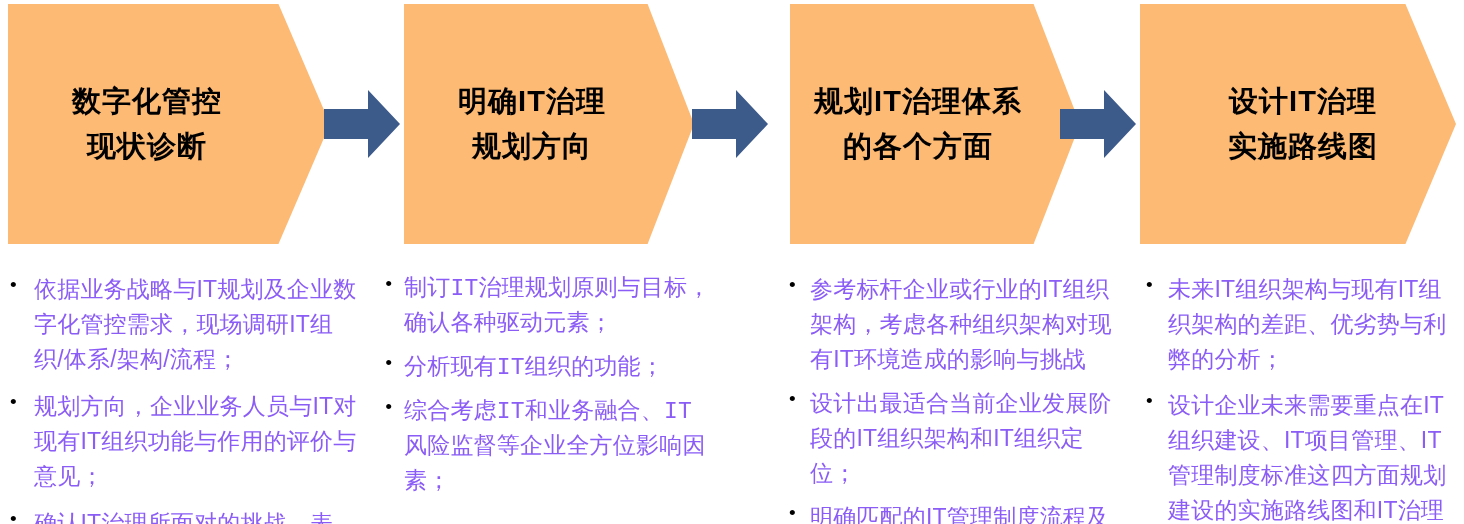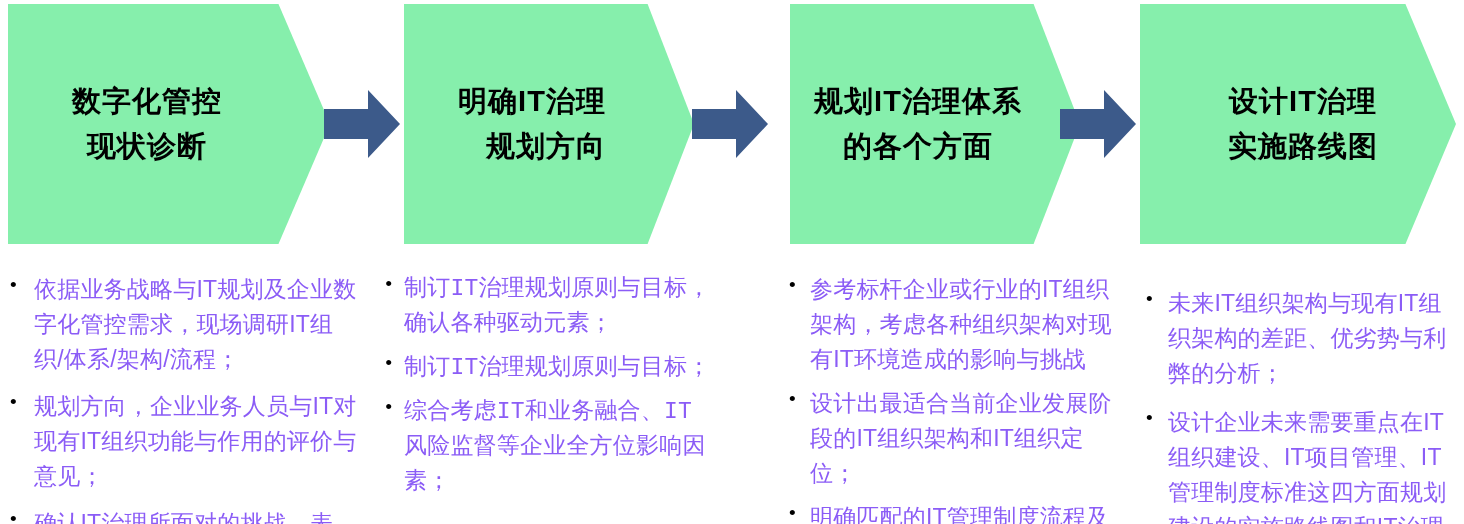--- a/index.html
+++ b/index.html
@@ -24,37 +24,36 @@
     position: absolute;
     left: 0;
     top: 0;
     width: 1464px;
     height: 250px;
   }
   .chevron {
     position: absolute;
     top: 4px;
     height: 240px;
-    background: #86efac;
+    background: #fdba74;
     display: flex;
     align-items: center;
     justify-content: center;
     text-align: center;
     box-sizing: border-box;
   }
   .chevron.c0 {
     left: 8px;
     width: 322px;
     clip-path: polygon(0 0, 84% 0, 100% 50%, 84% 100%, 0 100%);
   }
   .chevron.c1 {
     left: 404px;
     width: 290px;
     clip-path: polygon(0 0, 84% 0, 100% 50%, 84% 100%, 0 100%);
-    text-align: right;
   }
   .chevron.c2 {
     left: 772px;
     width: 290px;
     clip-path: polygon(0 0, 84% 0, 100% 50%, 84% 100%, 0 100%);
     margin-left: 18px;
   }
   .chevron.c3 {
     left: 1140px;
     width: 316px;
@@ -119,21 +118,21 @@
     content: "\2022";
     position: absolute;
     left: 2px;
     top: -1px;
     font-size: 19px;
     line-height: 1.52;
     color: #000000;
   }
   .col.b0 li { padding-left: 26px; margin-bottom: 12px; }
   .col.b0 li::before { left: 2px; }
-  .col.b3 li { padding-left: 26px; margin-bottom: 11px; margin-top: 14px; }
+  .col.b3 li { padding-left: 26px; margin-bottom: 11px; }
   .col.b3 li::before { left: 4px; }
   .col.b1 li::before { left: 1px; }
   .col.b2 li::before { left: 1px; }
 </style>
 </head>
 <body>
 
 <div class="canvas">
 
   <div class="chevron-row">
@@ -184,21 +183,21 @@
       <ul>
         <li>依据业务战略与IT规划及企业数字化管控需求，现场调研IT组织/体系/架构/流程；</li>
         <li>规划方向，企业业务人员与IT对现有IT组织功能与作用的评价与意见；</li>
         <li>确认IT治理所面对的挑战、表现，并确认IT主要需要改进的地方；</li>
       </ul>
     </div>
 
     <div class="col b1">
       <ul>
         <li>制订IT治理规划原则与目标，确认各种驱动元素；</li>
-        <li>制订IT治理规划原则与目标；</li>
+        <li>分析现有IT组织的功能；</li>
         <li>综合考虑IT和业务融合、IT风险监督等企业全方位影响因素；</li>
       </ul>
     </div>
 
     <div class="col b2">
       <ul>
         <li>参考标杆企业或行业的IT组织架构，考虑各种组织架构对现有IT环境造成的影响与挑战</li>
         <li>设计出最适合当前企业发展阶段的IT组织架构和IT组织定位；</li>
         <li>明确匹配的IT管理制度流程及相应的部门职能与责任；</li>
       </ul>

